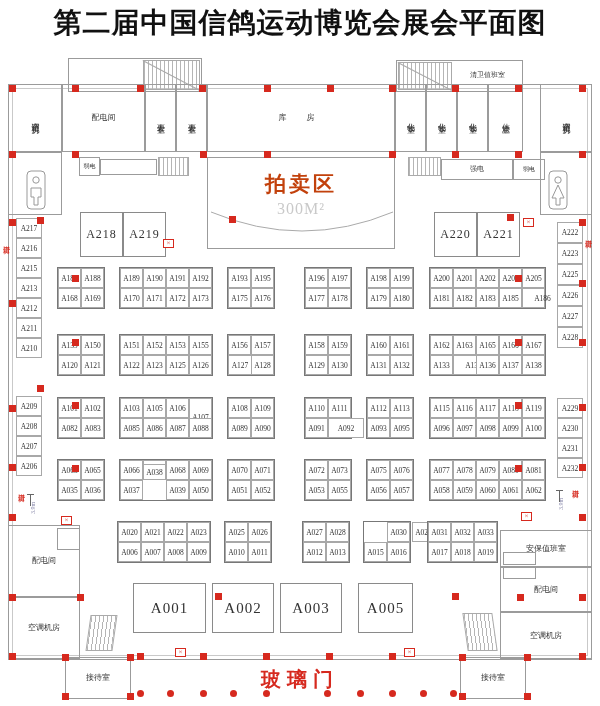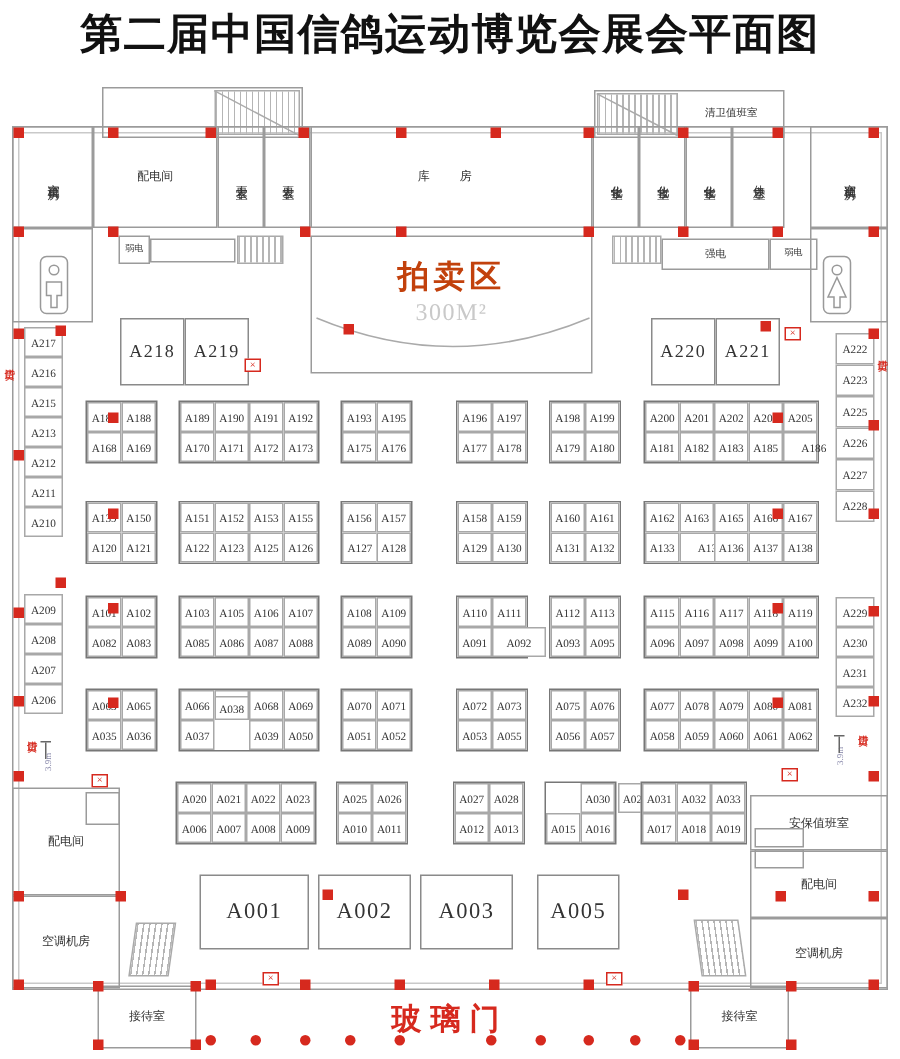--- a/index.html
+++ b/index.html
@@ -248,21 +248,21 @@
     <div class="booth-cell" style="left: 522px; top: 355px; width: 23px; height: 20px;">A138</div>
     <div class="booth-block" style="left: 57px; top: 397px; width: 48px; height: 42px;"></div>
     <div class="booth-cell" style="left: 58px; top: 398px; width: 23px; height: 20px;">A101</div>
     <div class="booth-cell" style="left: 81px; top: 398px; width: 23px; height: 20px;">A102</div>
     <div class="booth-cell" style="left: 58px; top: 418px; width: 23px; height: 20px;">A082</div>
     <div class="booth-cell" style="left: 81px; top: 418px; width: 23px; height: 20px;">A083</div>
     <div class="booth-block" style="left: 119px; top: 397px; width: 94px; height: 42px;"></div>
     <div class="booth-cell" style="left: 120px; top: 398px; width: 23px; height: 20px;">A103</div>
     <div class="booth-cell" style="left: 143px; top: 398px; width: 23px; height: 20px;">A105</div>
     <div class="booth-cell" style="left: 166px; top: 398px; width: 23px; height: 20px;">A106</div>
-    <div class="booth-cell" style="left: 189px; top: 398px; width: 23px; height: 20px;">A107</div>
+    <div class="booth-cell" style="left: 189px; top: 398px; width: 23px; height: 38px;">A107</div>
     <div class="booth-cell" style="left: 120px; top: 418px; width: 23px; height: 20px;">A085</div>
     <div class="booth-cell" style="left: 143px; top: 418px; width: 23px; height: 20px;">A086</div>
     <div class="booth-cell" style="left: 166px; top: 418px; width: 23px; height: 20px;">A087</div>
     <div class="booth-cell" style="left: 189px; top: 418px; width: 23px; height: 20px;">A088</div>
     <div class="booth-block" style="left: 227px; top: 397px; width: 48px; height: 42px;"></div>
     <div class="booth-cell" style="left: 228px; top: 398px; width: 23px; height: 20px;">A108</div>
     <div class="booth-cell" style="left: 251px; top: 398px; width: 23px; height: 20px;">A109</div>
     <div class="booth-cell" style="left: 228px; top: 418px; width: 23px; height: 20px;">A089</div>
     <div class="booth-cell" style="left: 251px; top: 418px; width: 23px; height: 20px;">A090</div>
     <div class="booth-block" style="left: 304px; top: 397px; width: 48px; height: 42px;"></div>

